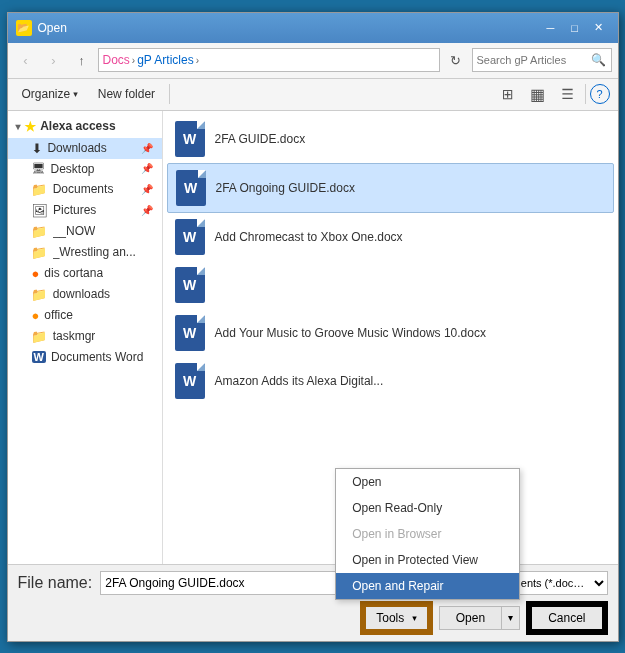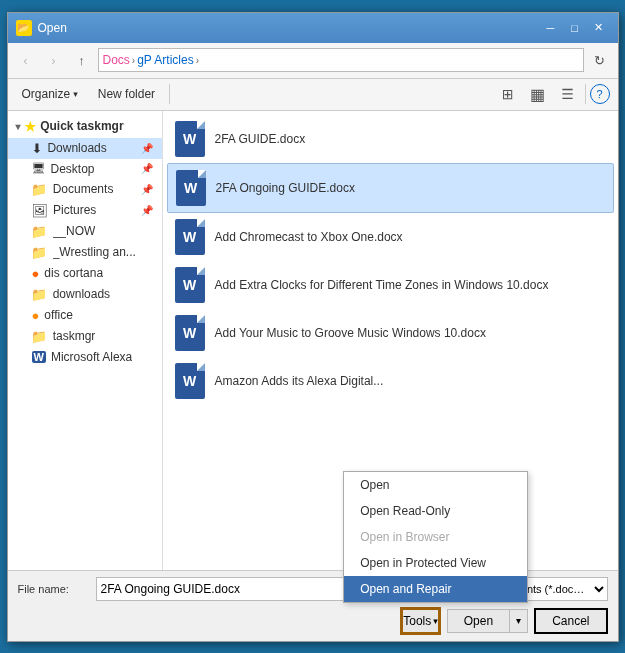--- a/index.html
+++ b/index.html
@@ -316,21 +316,21 @@
       border-top: 1px solid #ccc;
       padding: 6px 10px;
     }
     .filename-row {
       display: flex;
       align-items: center;
       gap: 8px;
       margin-bottom: 6px;
     }
     .filename-label {
-      font-size: 11px;
+      font-size: 16px;
       color: #333;
       min-width: 70px;
     }
     .filename-input {
       flex: 1;
       height: 24px;
       border: 1px solid #bbb;
       background: white;
       padding: 0 4px;
       font-size: 12px;
@@ -346,27 +346,27 @@
       text-overflow: ellipsis;
     }
     .buttons-row {
       display: flex;
       align-items: center;
       justify-content: flex-end;
       gap: 6px;
     }
     .tools-btn {
       background: #e8e8e8;
-      border: 3px solid #a16207;
-      padding: 4px 0;
-      font-size: 12px;
-      cursor: pointer;
-      display: flex;
-      align-items: center;
-      gap: 2px;
+      border: 6px solid #a16207;
+      padding: 4px 10px;
+      font-size: 12px;
+      cursor: pointer;
+      display: flex;
+      align-items: center;
+      gap: 8px;
     }
     .open-btn-group {
       display: flex;
     }
     .open-main-btn {
       background: #e8e8e8;
       border: 1px solid #bbb;
       border-right: none;
       padding: 4px 16px;
       font-size: 12px;
@@ -374,21 +374,21 @@
     }
     .open-dropdown-btn {
       background: #e8e8e8;
       border: 1px solid #bbb;
       padding: 4px 6px;
       font-size: 10px;
       cursor: pointer;
     }
     .cancel-btn {
       background: #e8e8e8;
-      border: 2px solid #000000;
+      border: 6px solid #000000;
       padding: 4px 16px;
       font-size: 12px;
       cursor: pointer;
     }
 
     
     .dropdown-menu {
       position: absolute;
       background: white;
       border: 1px solid #aaa;
@@ -442,20 +442,24 @@
     <button class="nav-btn disabled">‹</button>
     <button class="nav-btn disabled">›</button>
     <button class="nav-btn">↑</button>
     <div class="breadcrumb-bar">
       <span style="cursor:pointer; color:#ec4899;">Docs</span>
       <span class="breadcrumb-arrow">›</span>
       <span style="cursor:pointer; color:#0066cc;text-align:right;">gP Articles</span>
       <span class="breadcrumb-arrow">›</span>
     </div>
     <button class="refresh-btn">↻</button>
+    <div class="search-box">
+      <input class="search-input" placeholder="Search gP Articles" style="">
+      <span style="color:#888; font-size:12px;">🔍</span>
+    </div>
   </div>
 
   <div class="toolbar">
     <button class="toolbar-btn">
       <span>Organize</span>
       <span style="font-size:9px;">▾</span>
     </button>
     <button class="toolbar-btn">
       <span>New folder</span>
     </button>
@@ -469,21 +473,21 @@
     </div>
   </div>
 
   <div class="dialog-body">
     <div class="content-area">
 
       <div class="sidebar">
         <div class="sidebar-section-header">
           <span class="expand-icon">▾</span>
           <span class="star-icon">★</span>
-          <span>Quick taskmgr</span>
+          <span>Alexa access</span>
         </div>
         <div class="sidebar-item active">
           <span class="item-icon">⬇</span>
           <span class="item-text">Downloads</span>
           <span class="pin-icon">📌</span>
         </div>
         <div class="sidebar-item">
           <span class="item-icon" style="font-size:11px;">🖥</span>
           <span class="item-text">Desktop</span>
           <span class="pin-icon">📌</span>
@@ -517,21 +521,21 @@
         <div class="sidebar-item">
           <span class="item-icon" style="color:#ff8c00;">●</span>
           <span class="item-text">office</span>
         </div>
         <div class="sidebar-item">
           <span class="item-icon">📁</span>
           <span class="item-text">taskmgr</span>
         </div>
         <div class="sidebar-item">
           <span class="item-icon" style="background:#2b579a;color:white;padding:0 2px;border-radius:2px;font-size:11px;font-weight:bold;">W</span>
-          <span class="item-text">Microsoft Alexa</span>
+          <span class="item-text">Documents Word</span>
         </div>
       </div>
 
       <div class="file-list">
         <div class="file-item">
           <div class="file-icon">
             <div class="word-doc-icon">W</div>
           </div>
           <span class="file-name">2FA GUIDE.docx</span>
         </div>
@@ -544,21 +548,20 @@
         <div class="file-item">
           <div class="file-icon">
             <div class="word-doc-icon">W</div>
           </div>
           <span class="file-name">Add Chromecast to Xbox One.docx</span>
         </div>
         <div class="file-item">
           <div class="file-icon">
             <div class="word-doc-icon">W</div>
           </div>
-          <span class="file-name">Add Extra Clocks for Different Time Zones in Windows 10.docx</span>
         </div>
         <div class="file-item">
           <div class="file-icon">
             <div class="word-doc-icon">W</div>
           </div>
           <span class="file-name">Add Your Music to Groove Music Windows 10.docx</span>
         </div>
         <div class="file-item">
           <div class="file-icon">
             <div class="word-doc-icon">W</div>

